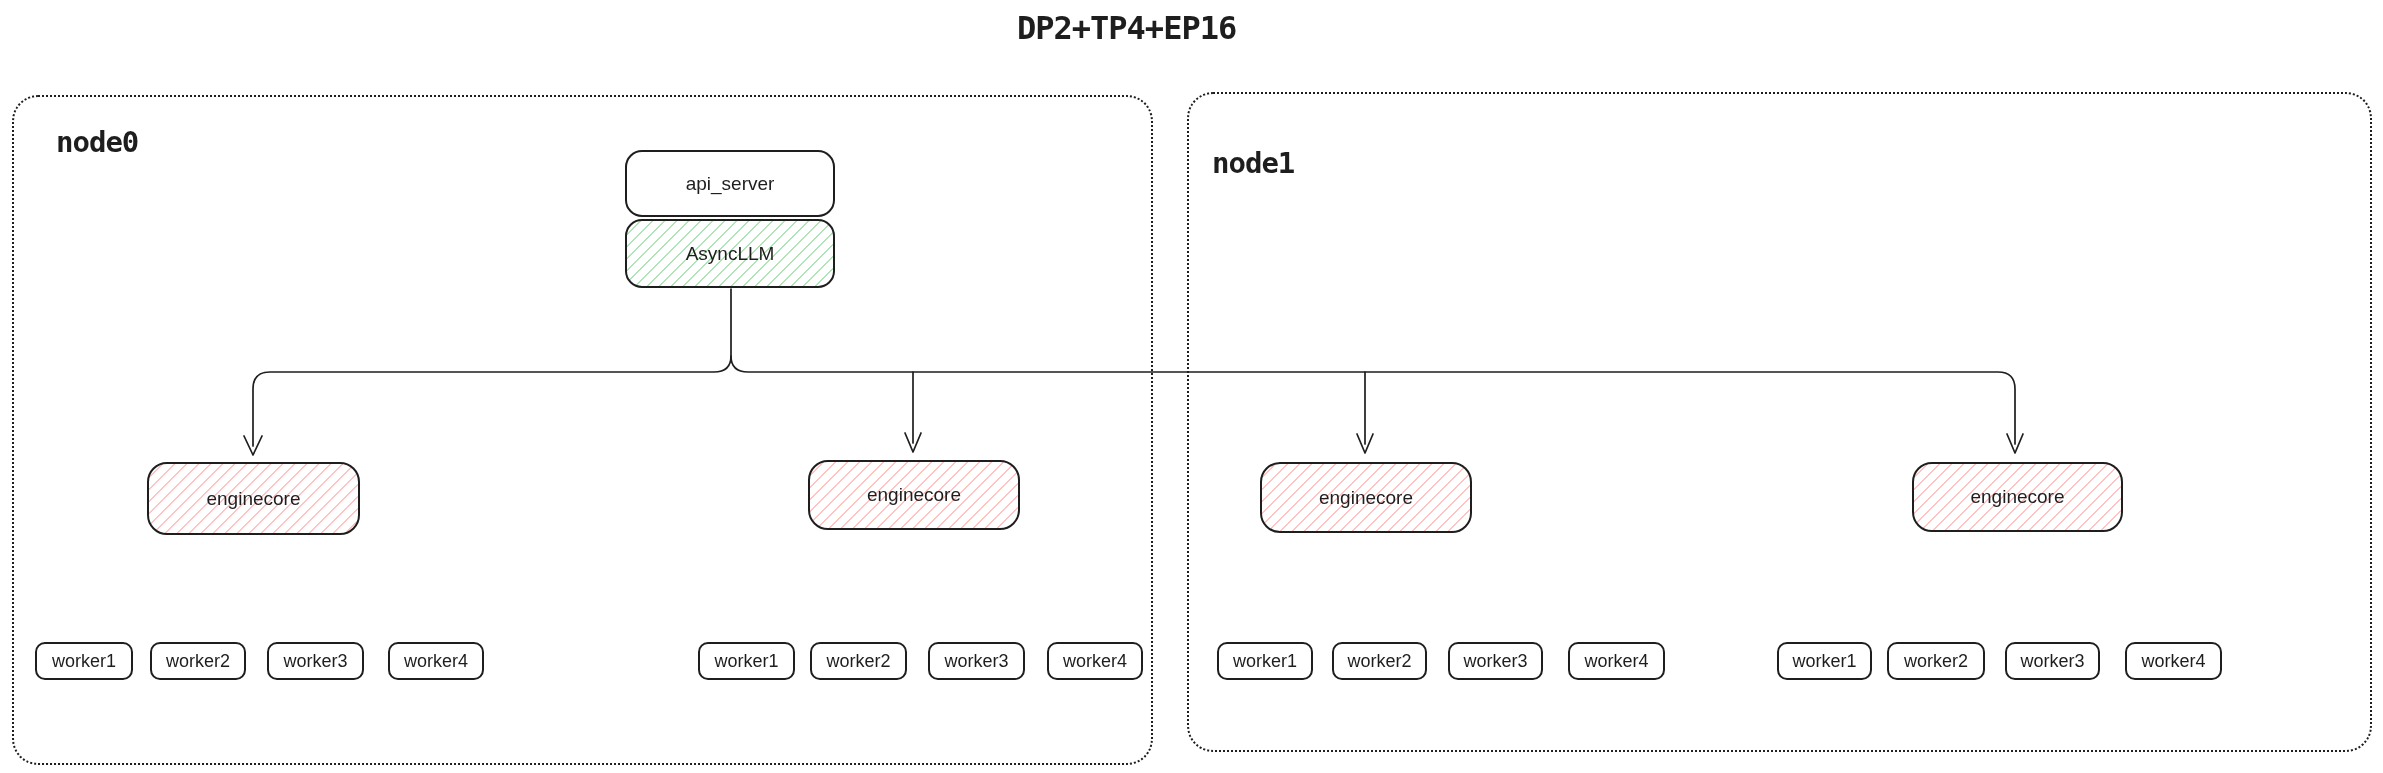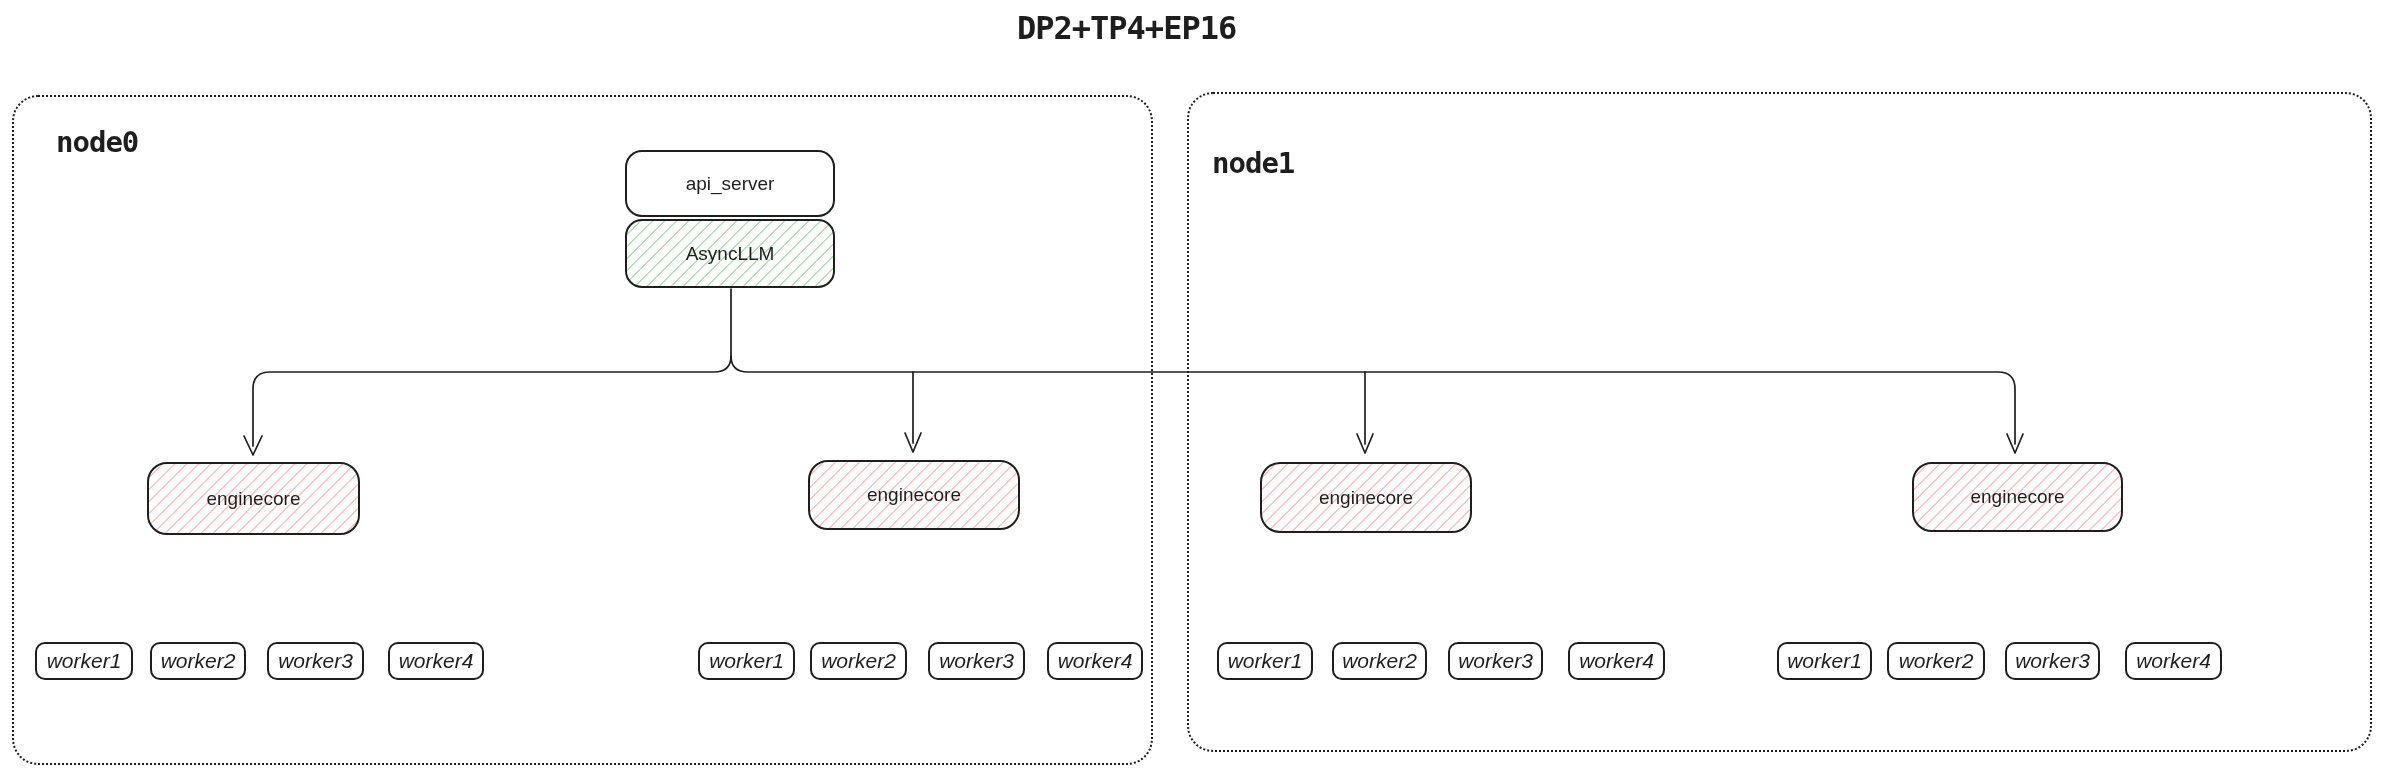--- a/index.html
+++ b/index.html
@@ -48,22 +48,21 @@
   }
   .red-hatch{
     background-image:repeating-linear-gradient(135deg,
       rgba(255,105,105,0.40) 0px, rgba(255,105,105,0.40) 1.6px,
       transparent 1.6px, transparent 8.5px);
     border-radius:20px;
   }
   .worker{
     border-radius:10px;
     border-width:2px;
-    font-size:21px;
-    font-style:italic;
+    font-size:18px;
   }
   #connectors{
     position:absolute;left:0;top:0;
     pointer-events:none;
   }
   #connectors path{
     stroke:#1e1e1e;stroke-width:1.7;fill:none;
     stroke-linecap:round;stroke-linejoin:round;
   }
 </style>

